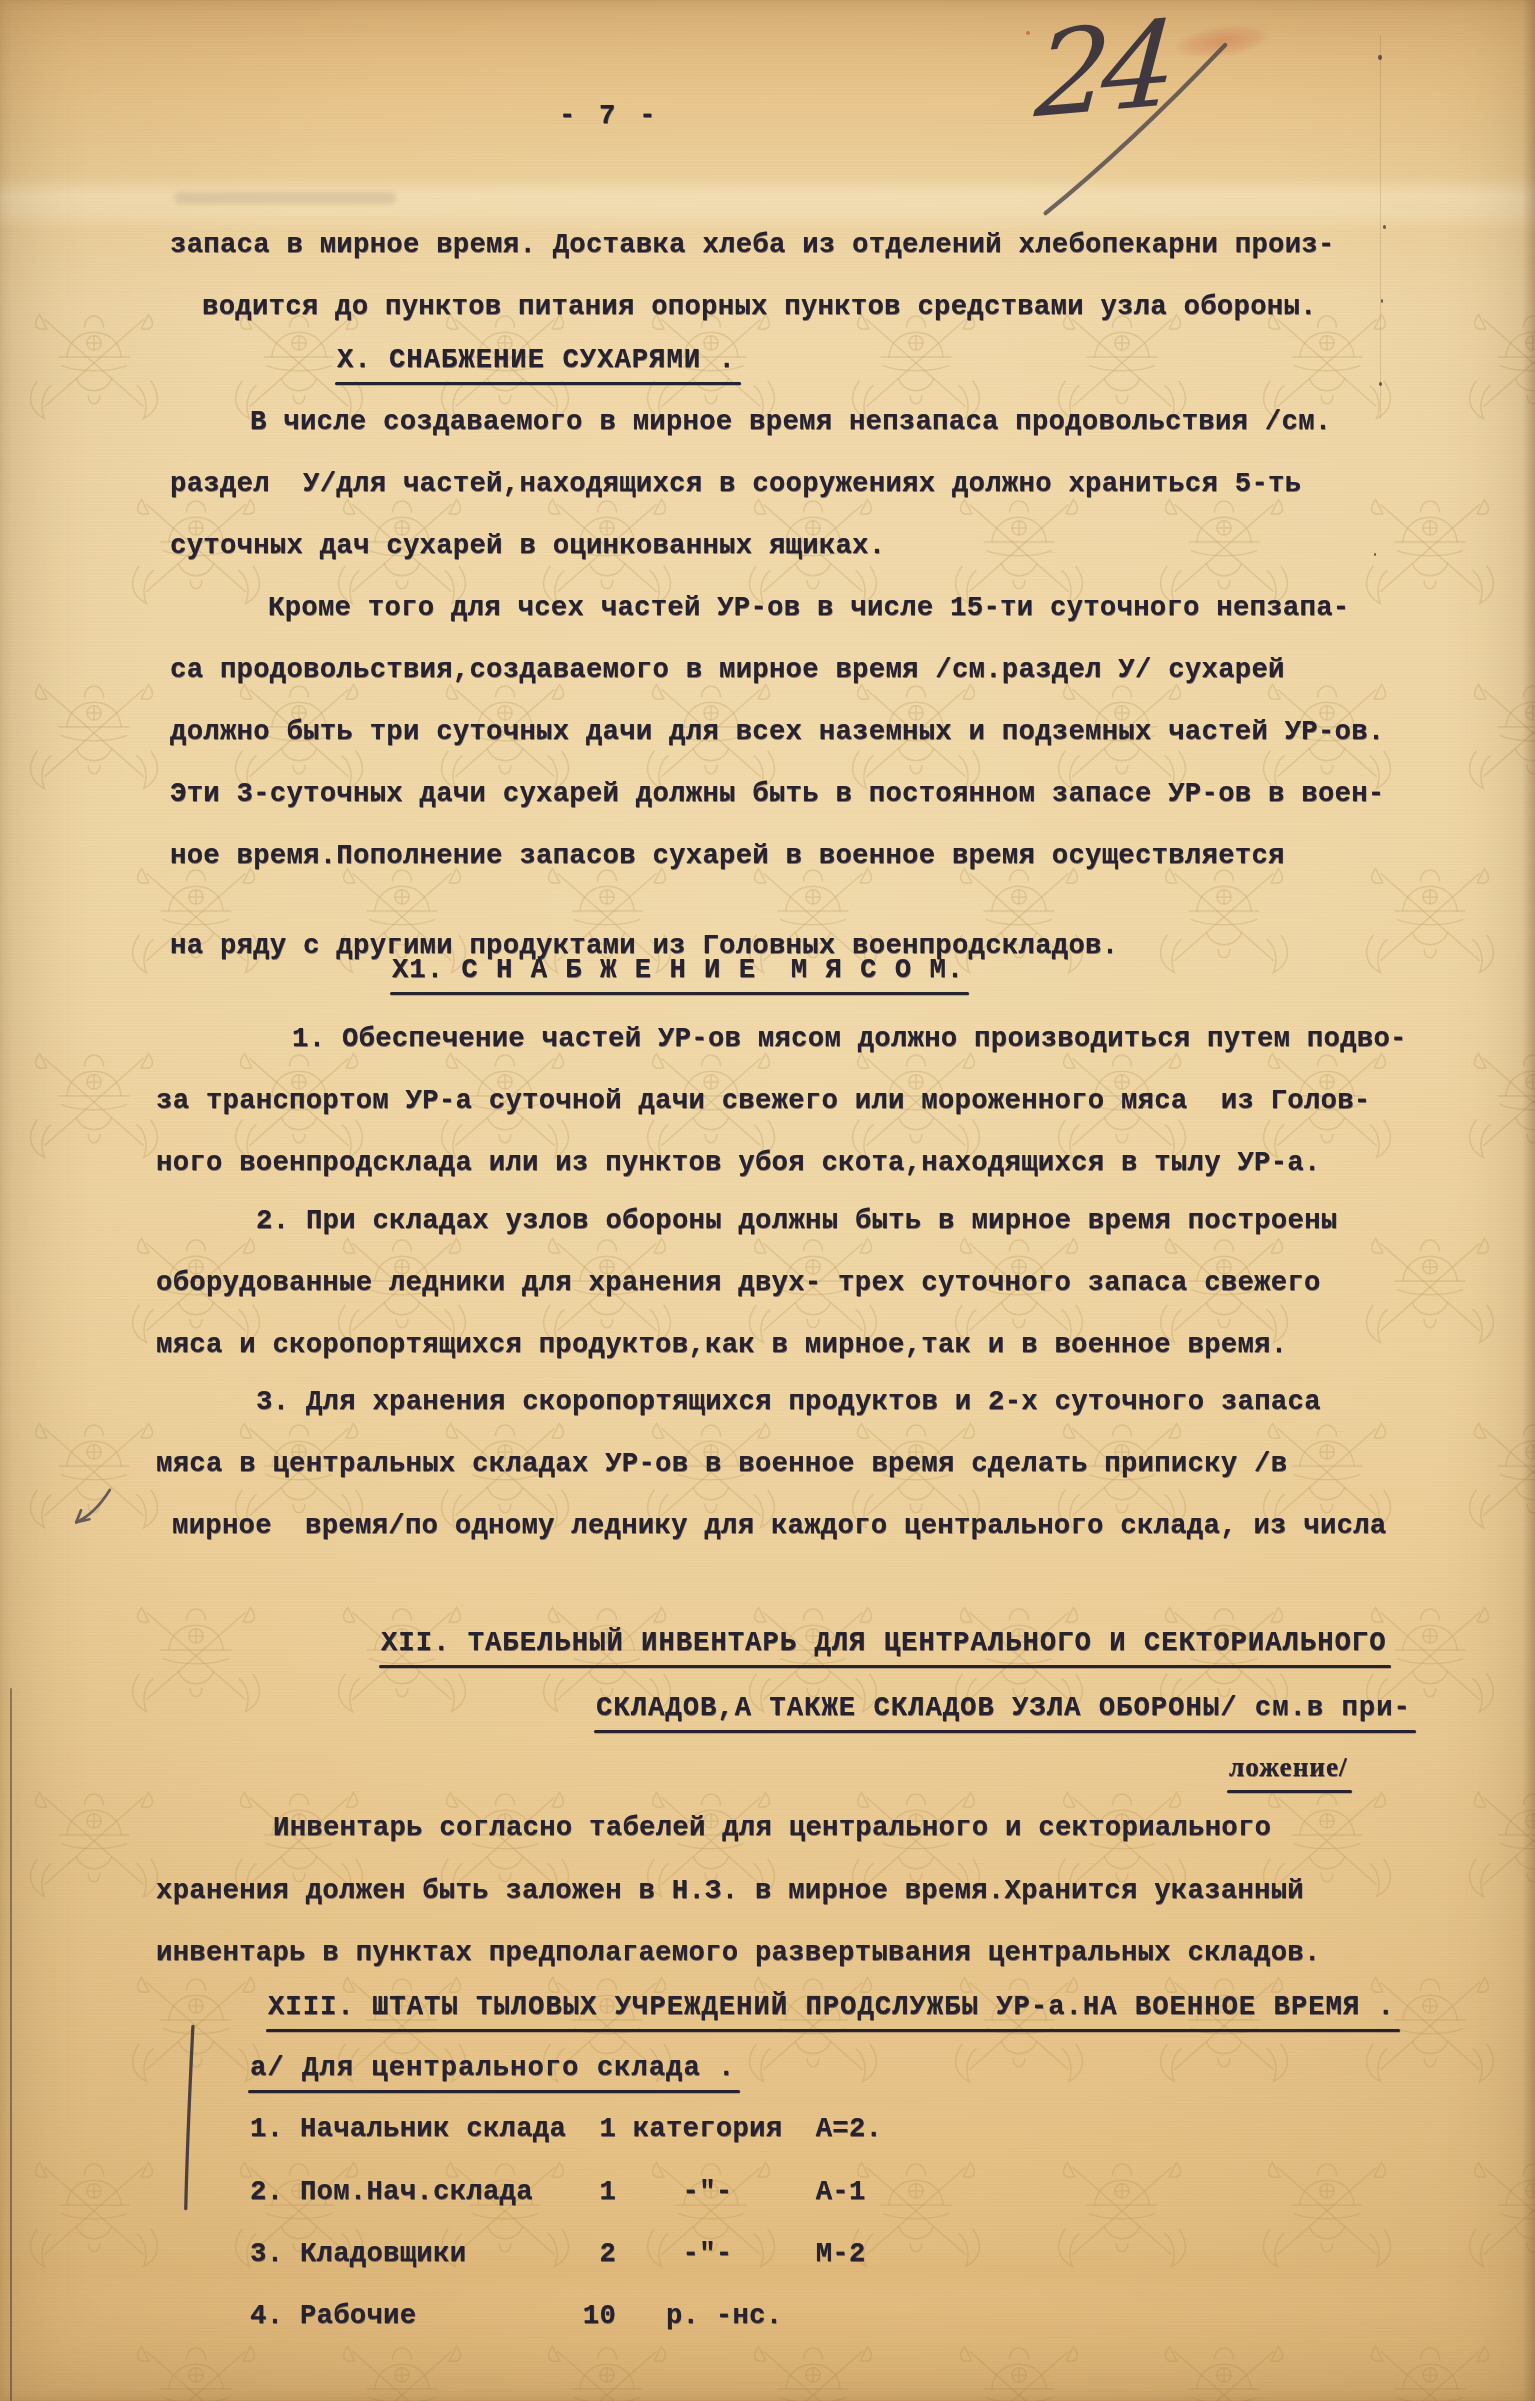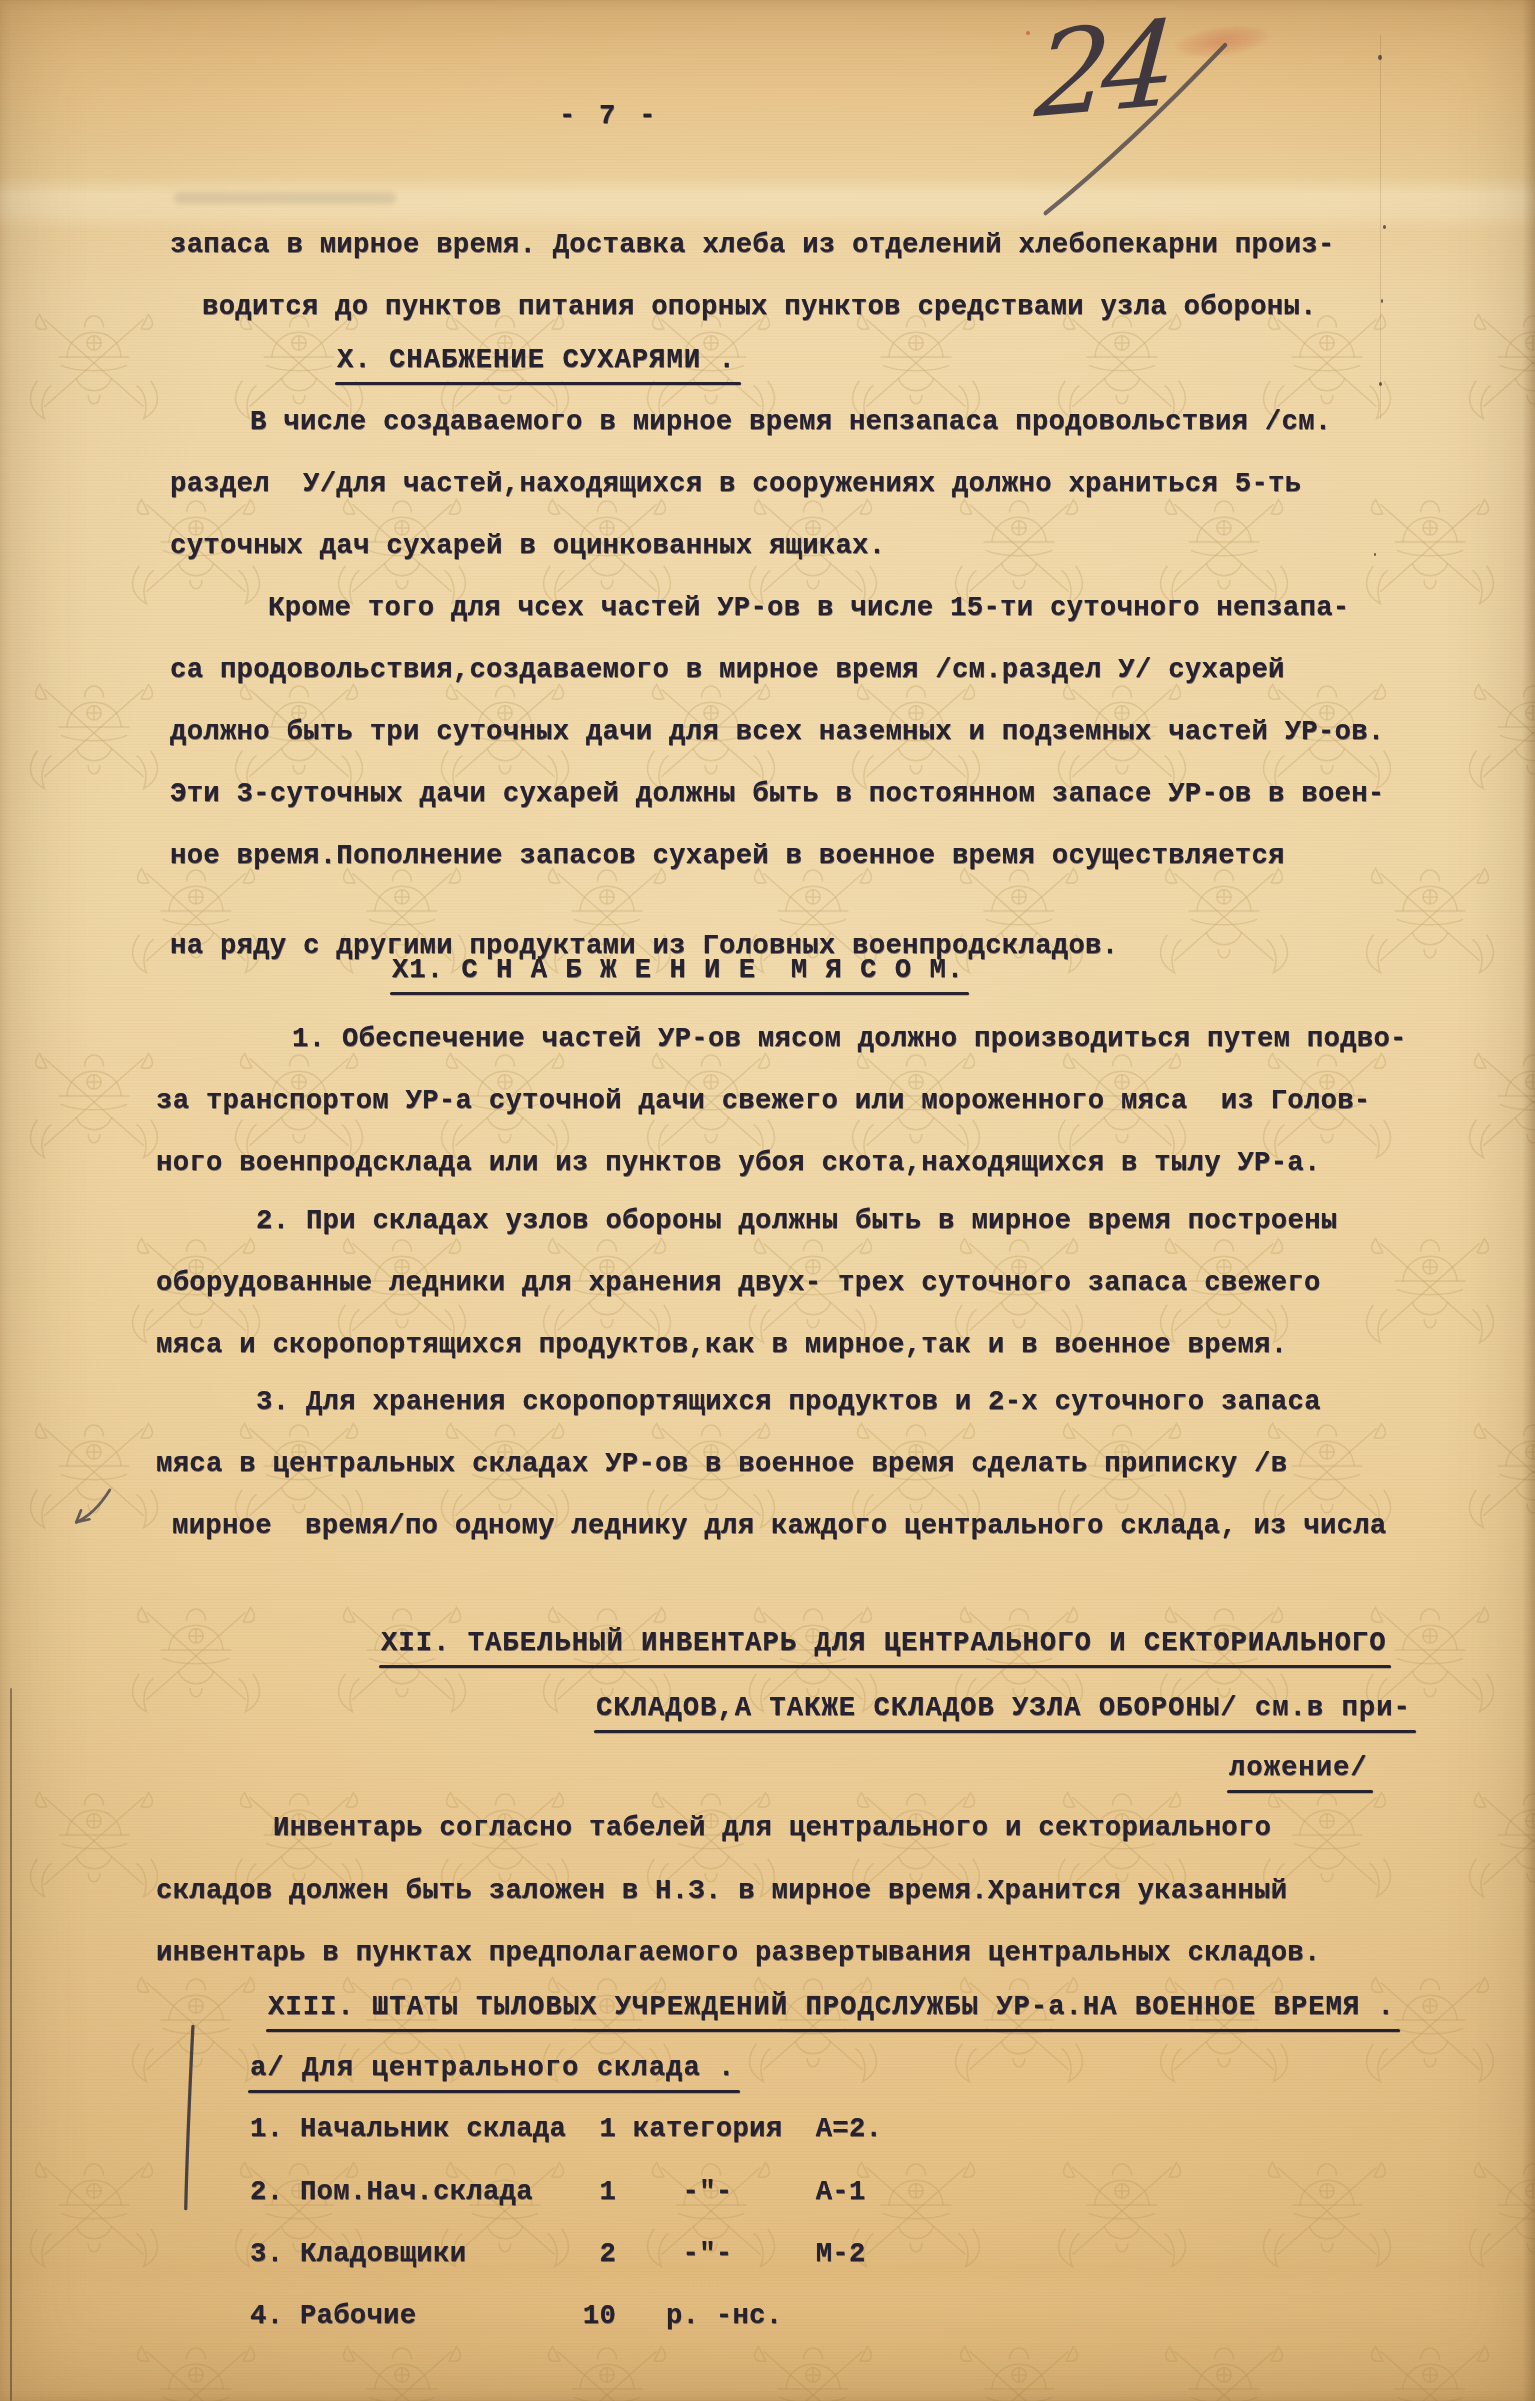--- a/index.html
+++ b/index.html
@@ -391,23 +391,23 @@
     <div class="ln" style="left:156px;top:1085px;">за транспортом УР-а суточной дачи свежего или мороженного мяса  из Голов-</div>
     <div class="ln" style="left:156px;top:1147px;">ного военпродсклада или из пунктов убоя скота,находящихся в тылу УР-а.</div>
     <div class="ln" style="left:256px;top:1205px;">2. При складах узлов обороны должны быть в мирное время построены</div>
     <div class="ln" style="left:156px;top:1267px;">оборудованные ледники для хранения двух- трех суточного запаса свежего</div>
     <div class="ln" style="left:156px;top:1329px;">мяса и скоропортящихся продуктов,как в мирное,так и в военное время.</div>
     <div class="ln" style="left:256px;top:1386px;">3. Для хранения скоропортящихся продуктов и 2-х суточного запаса</div>
     <div class="ln" style="left:156px;top:1448px;">мяса в центральных складах УР-ов в военное время сделать приписку /в</div>
     <div class="ln" style="left:172px;top:1510px;">мирное  время/по одному леднику для каждого центрального склада, из числа</div>
     <div class="ln hd" style="left:381px;top:1627px;">XII. ТАБЕЛЬНЫЙ ИНВЕНТАРЬ ДЛЯ ЦЕНТРАЛЬНОГО И СЕКТОРИАЛЬНОГО</div>
     <div class="ln hd" style="left:596px;top:1692px;">СКЛАДОВ,А ТАКЖЕ СКЛАДОВ УЗЛА ОБОРОНЫ/ см.в при-</div>
-    <div class="ln hd" style="left:1229px;top:1752px;">ложение/</div>
+    <div class="ln hd" style="left:1229px;top:1752px;font-family:Liberation Serif, serif;">ложение/</div>
     <div class="ln" style="left:256px;top:1812px;margin-left:17px;">Инвентарь согласно табелей для центрального и секториального</div>
-    <div class="ln" style="left:156px;top:1875px;">складов должен быть заложен в Н.З. в мирное время.Хранится указанный</div>
+    <div class="ln" style="left:156px;top:1875px;">хранения должен быть заложен в Н.З. в мирное время.Хранится указанный</div>
     <div class="ln" style="left:156px;top:1937px;">инвентарь в пунктах предполагаемого развертывания центральных складов.</div>
     <div class="ln hd" style="left:268px;top:1991px;">XIII. ШТАТЫ ТЫЛОВЫХ УЧРЕЖДЕНИЙ ПРОДСЛУЖБЫ УР-а.НА ВОЕННОЕ ВРЕМЯ .</div>
     <div class="ln hd" style="left:250px;top:2052px;">а/ Для центрального склада .</div>
     <div class="ln" style="left:250px;top:2113px;">1. Начальник склада  1 категория  А=2.</div>
     <div class="ln" style="left:250px;top:2176px;">2. Пом.Нач.склада    1    -"-     А-1</div>
     <div class="ln" style="left:250px;top:2238px;">3. Кладовщики        2    -"-     М-2</div>
     <div class="ln" style="left:250px;top:2300px;">4. Рабочие          10   р. -нс.</div>
   </div>
 
   <div class="hand-layer">

